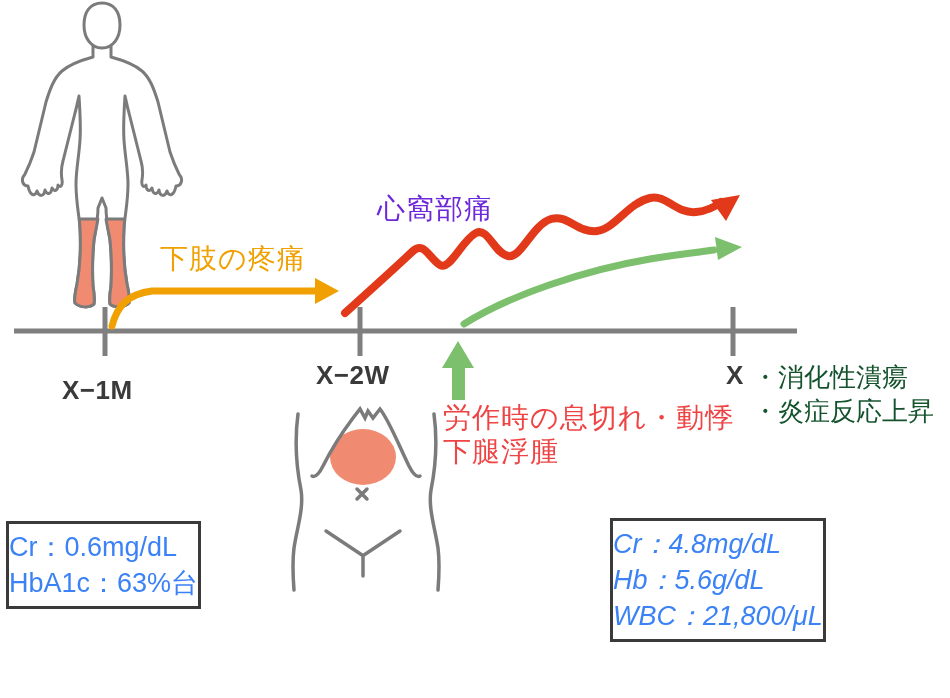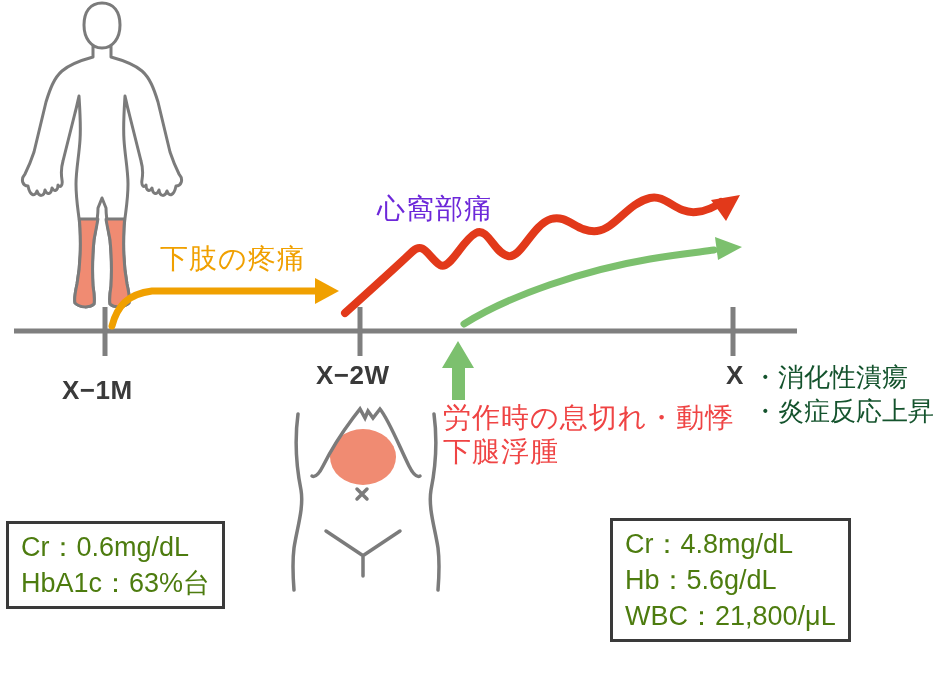--- a/index.html
+++ b/index.html
@@ -15,21 +15,21 @@
   }
   .label-orange { font-size:28px; color:#f0a000; letter-spacing:1px; }
   .label-red    { font-size:28px; color:#6d28d9; letter-spacing:1px; }
   .label-green  { font-size:28px; color:#ef4444; letter-spacing:1px; line-height:34px; }
 
   .findings { font-size:26px; color:#14532d; line-height:34px; }
   .findings div { white-space:nowrap; }
 
   .lab-box {
     position:absolute; border:3px solid #3a3a3a; background:#fff;
-    color:#4d7c0f; font-size:27px; line-height:36px; padding:5px 12px;
+    color:#3b82f6; font-size:27px; line-height:36px; padding:5px 0;
     white-space:nowrap;
   }
 </style>
 </head>
 <body>
 
 <div class="stage">
 
   <svg width="950" height="698" viewBox="0 0 950 698">
 
@@ -125,19 +125,19 @@
   <div class="abs findings" style="left:752px; top:360px;">
     <div>・消化性潰瘍</div>
     <div>・炎症反応上昇</div>
   </div>
 
   <div class="lab-box" style="left:6px; top:521px;">
     <div>Cr：0.6mg/dL</div>
     <div>HbA1c：63%台</div>
   </div>
 
-  <div class="lab-box" style="left:610px; top:518px;">
+  <div class="lab-box" style="left:610px; top:518px;font-style:italic;">
     <div>Cr：4.8mg/dL</div>
     <div>Hb：5.6g/dL</div>
     <div>WBC：21,800/μL</div>
   </div>
 
 </div>
 
 </body></html>

